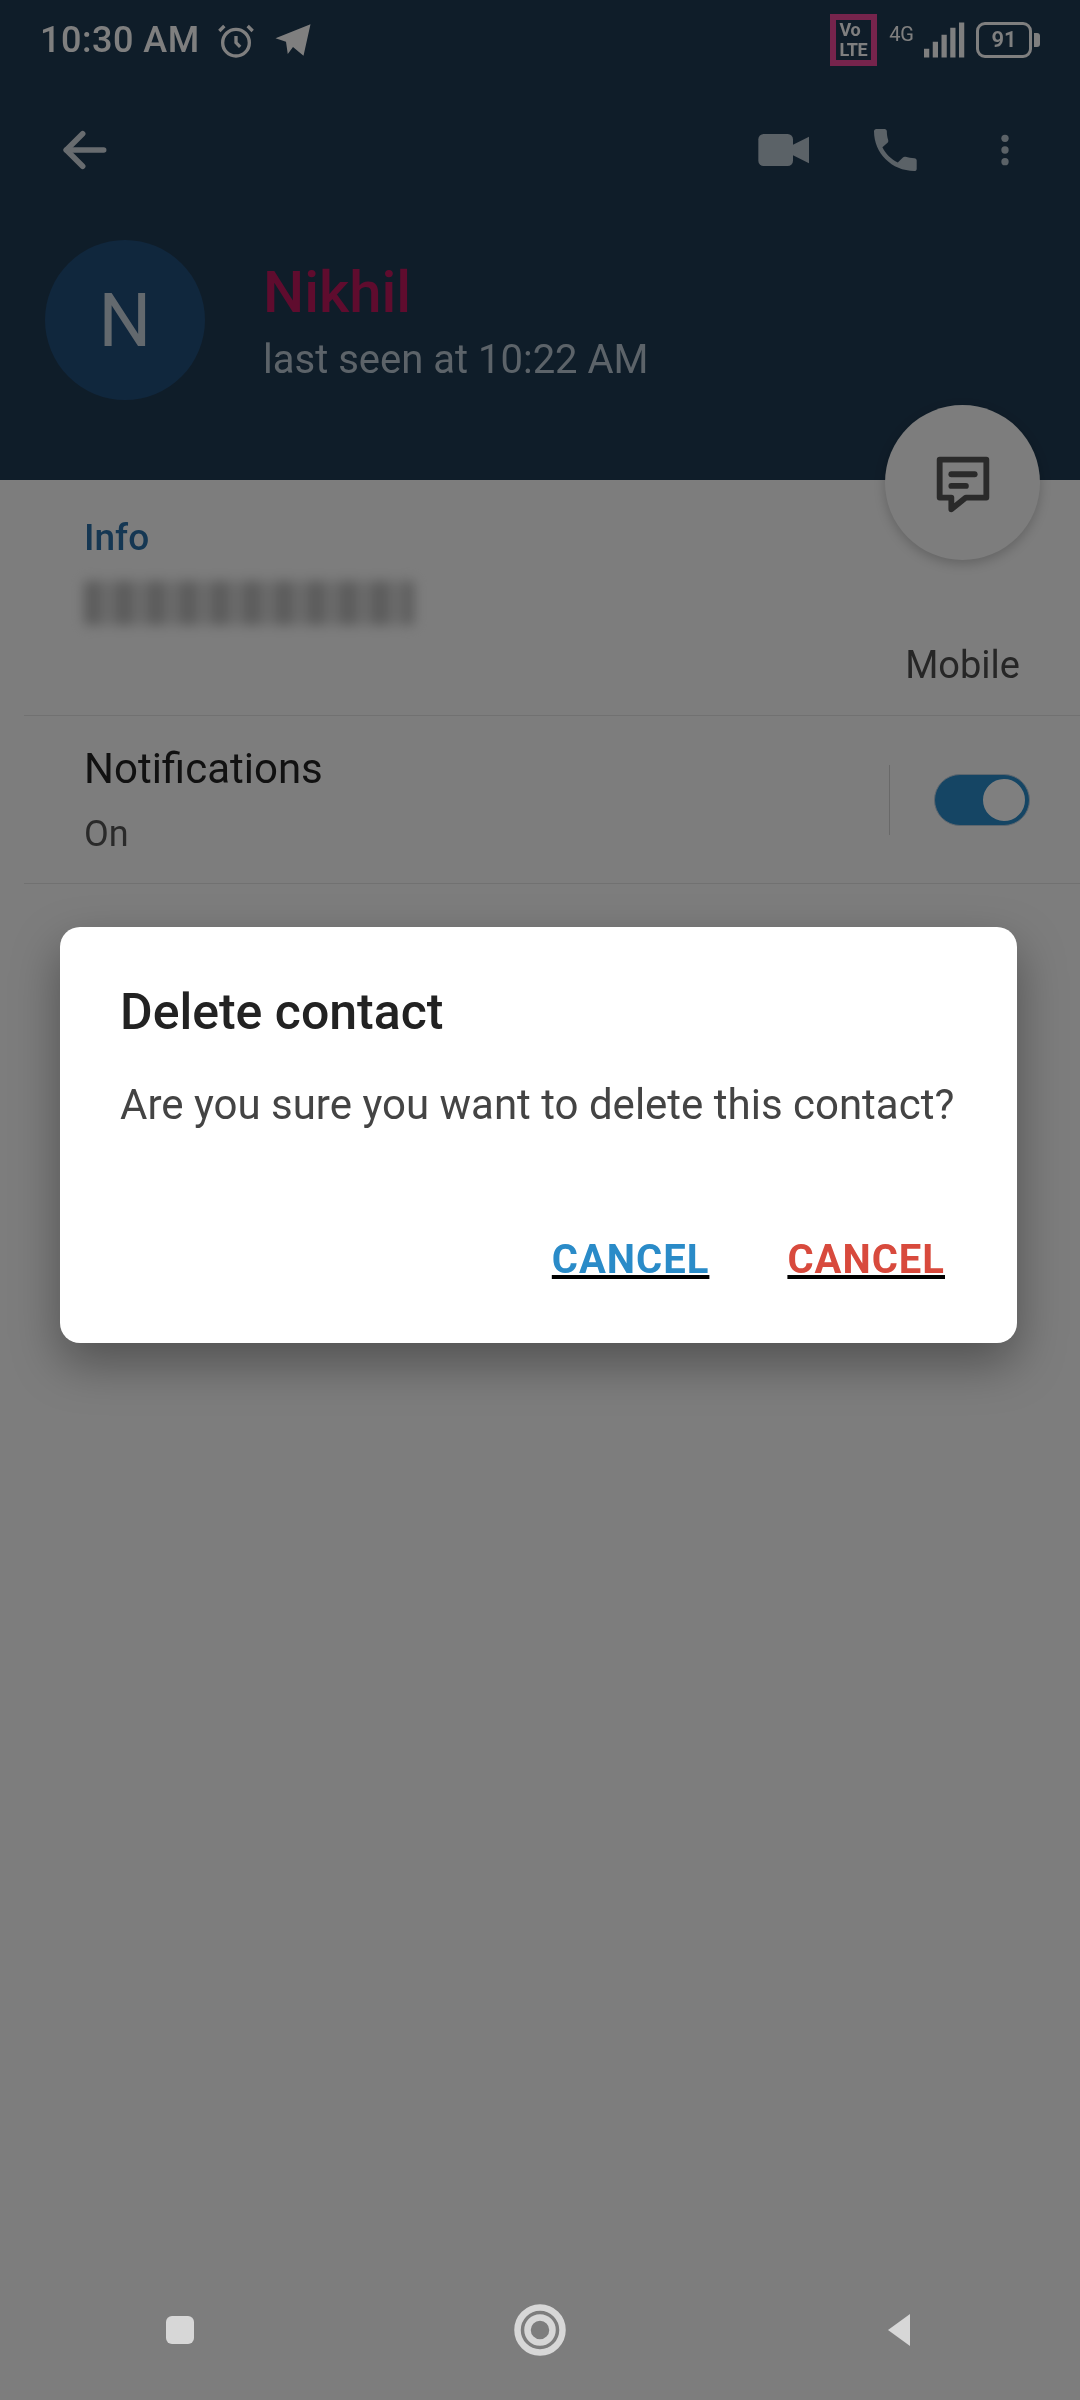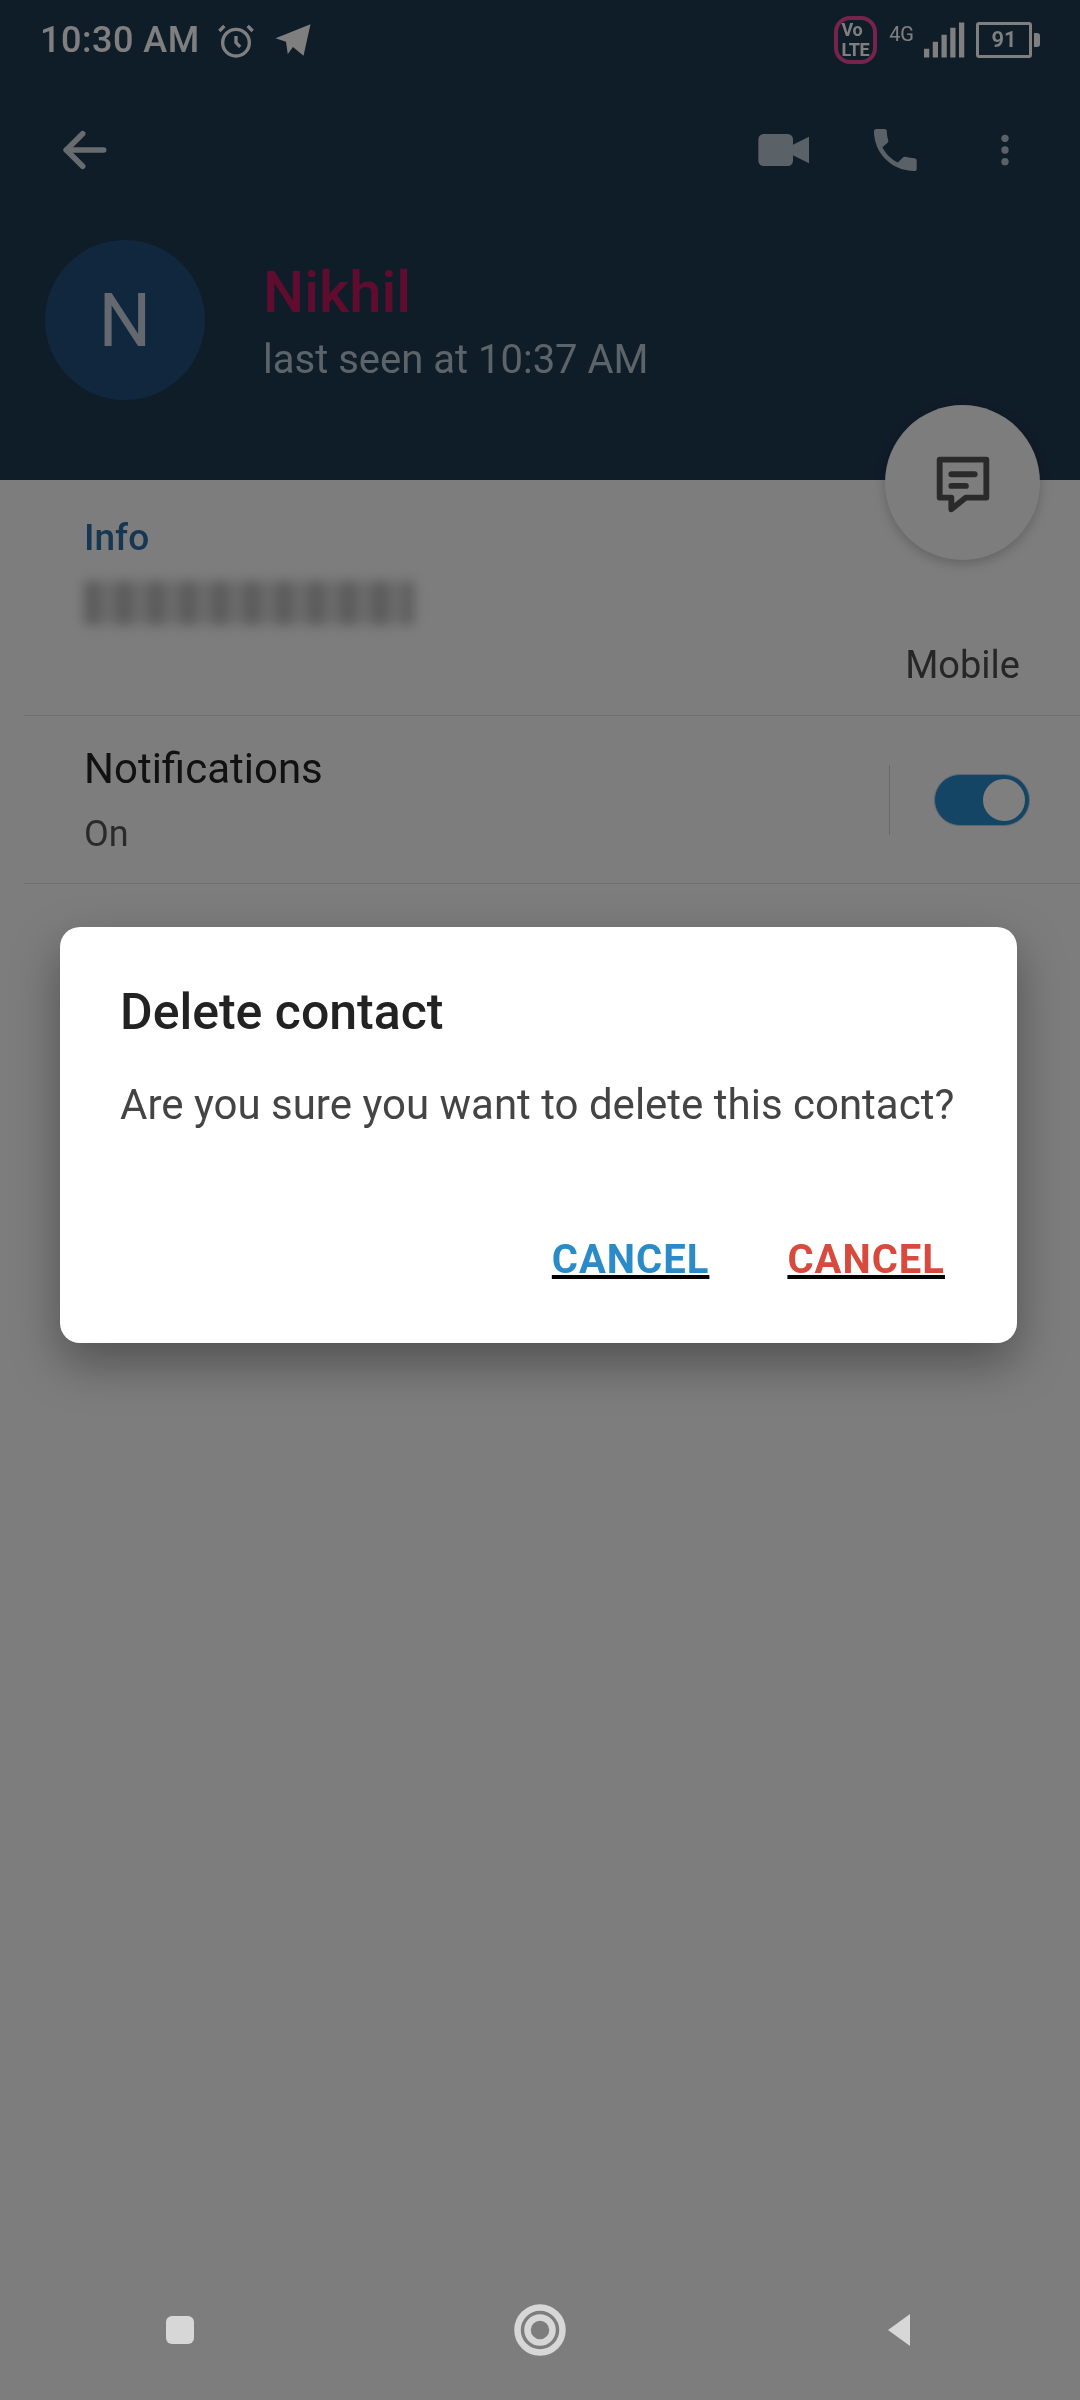--- a/index.html
+++ b/index.html
@@ -5,24 +5,24 @@
   * { margin: 0; padding: 0; box-sizing: border-box; font-family: Roboto, -apple-system, BlinkMacSystemFont, "Segoe UI", Arial, sans-serif; }
   html, body { width: 1080px; height: 2400px; overflow: hidden; background: #fff; }
   .screen { position: relative; width: 1080px; height: 2400px; background: #f0f0f0; }
 
   
   .status-bar { position: absolute; top: 0; left: 0; right: 0; height: 80px; background: #1f3a52; color: #fff; display: flex; align-items: center; justify-content: space-between; padding: 0 40px; font-size: 36px; z-index: 5; }
   .status-left { display: flex; align-items: flex-end; gap: 16px; }
   .status-right { display: flex; align-items: center; gap: 10px; }
   .status-time { font-weight: 500; letter-spacing: 0.5px; }
   .status-icon { display: inline-flex; align-items: center; }
-  .volte-box { border: 4px solid #ec4899; border-radius: 16px; padding: 0 4px; font-size: 18px; line-height: 20px; font-weight: 700; letter-spacing: -0.5px; }
+  .volte-box { border: 6px solid #ec4899; border-radius: 0; padding: 0 4px; font-size: 18px; line-height: 20px; font-weight: 700; letter-spacing: -0.5px; }
   .net-label { font-size: 20px; margin-left: 2px; margin-bottom: 12px; }
   .batt-wrap { display: flex; align-items: center; }
-  .batt-body { border: 3px solid #fff; border-radius: 3px; padding: 2px 8px; font-size: 22px; line-height: 26px; font-weight: 600; min-width: 56px; text-align: center; }
+  .batt-body { border: 3px solid #fff; border-radius: 9px; padding: 2px 8px; font-size: 22px; line-height: 26px; font-weight: 600; min-width: 56px; text-align: center; }
   .batt-tip { width: 6px; height: 14px; background: #fff; border-radius: 0 3px 3px 0; margin-left: 2px; }
 
   
   .header-bg { position: absolute; top: 0; left: 0; right: 0; height: 480px; background: #1f3a52; z-index: 1; }
   .appbar { position: absolute; top: 90px; left: 0; right: 0; height: 120px; display: flex; align-items: center; justify-content: space-between; padding: 0 20px 0 30px; z-index: 2; }
   .appbar-left, .appbar-right { display: flex; align-items: center; }
   .appbar-icon-btn { width: 110px; height: 110px; display: flex; align-items: center; justify-content: center; color: #d0d8df; }
   .profile-row { position: absolute; top: 240px; left: 0; right: 0; padding: 0 0 0 45px; display: flex; align-items: center; z-index: 2; }
   .avatar { width: 160px; height: 160px; border-radius: 50%; background: #214e7a; display: flex; align-items: center; justify-content: center; color: #c7d3dd; font-size: 74px; font-weight: 400; margin-right: 58px; flex-shrink: 0; }
   .profile-text .name { color: #be185d; font-size: 58px; font-weight: 500; margin-bottom: 10px; }
@@ -132,21 +132,21 @@
       </div>
     </div>
   </div>
 
   <div class="profile-row">
     <div class="avatar">
       <span>N</span>
     </div>
     <div class="profile-text">
       <div class="name">Nikhil</div>
-      <div class="status">last seen at 10:37 AM</div>
+      <div class="status">last seen at 10:22 AM</div>
     </div>
   </div>
 
   <div class="fab">
     <svg width="70" height="70" viewBox="0 0 24 24" fill="none" stroke="#555" stroke-width="2" stroke-linecap="round" stroke-linejoin="round">
         <path d="M20 4H4v13h4v4l5-4h7z"></path>
         <line x1="8" y1="9" x2="16" y2="9"></line>
         <line x1="8" y1="13" x2="13" y2="13"></line>
       </svg>
   </div>

